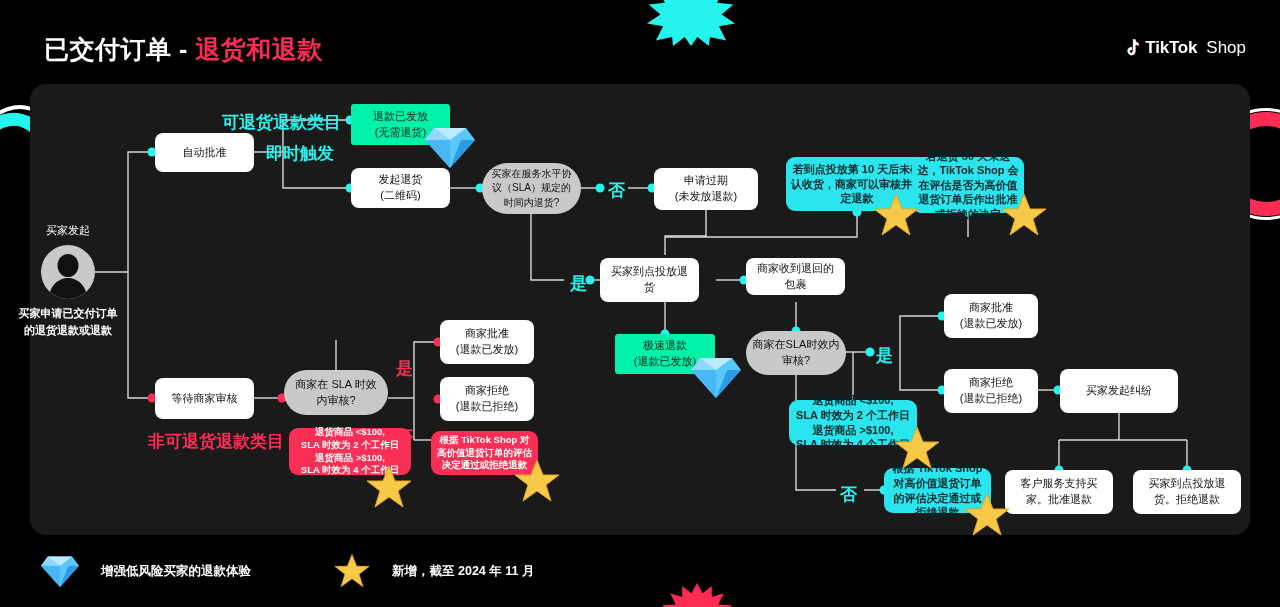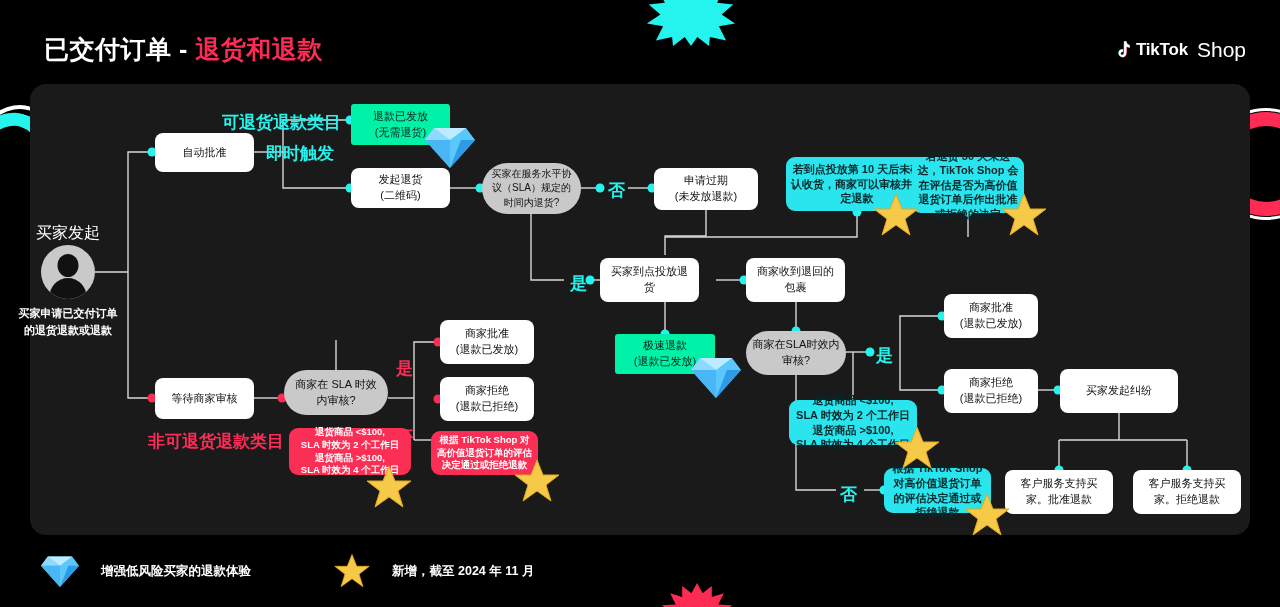--- a/index.html
+++ b/index.html
@@ -44,21 +44,21 @@
     white-space: nowrap;
   }
   #page-title .accent { color: #FE2C55; }
   #page-title .dash { color: #fff; }
   #brand {
     position: absolute; right: 34px; top: 38px;
     display: flex; align-items: center; gap: 5px;
   }
   #brand-note { width: 17px; height: 19px; }
   #brand-tiktok { font-size: 17px; font-weight: bold; color: #fff; letter-spacing: -.2px; }
-  #brand-shop { font-size: 21px; font-weight: 400; color: #fff; margin-left: 4px; }
+  #brand-shop { font-size: 17px; font-weight: 400; color: #fff; margin-left: 4px; }
 
   
   #canvas {
     position: absolute; left: 30px; top: 84px;
     width: 1220px; height: 451px;
     background: #1A1A1A; border-radius: 16px;
   }
 
   
   .node {
@@ -87,21 +87,21 @@
   #avatar .head {
     position: absolute; left: 50%; top: 9px; transform: translateX(-50%);
     width: 21px; height: 23px; border-radius: 50%; background: #111;
   }
   #avatar .body {
     position: absolute; left: 50%; top: 33px; transform: translateX(-50%);
     width: 37px; height: 30px; border-radius: 19px 19px 0 0; background: #111;
   }
   #avatar-caption-top {
     position: absolute; left: 22px; top: 223px; width: 92px;
-    text-align: center; color: #fff; font-size: 16px;
+    text-align: center; color: #fff; font-size: 11px;
   }
   #avatar-caption-bottom {
     position: absolute; left: 14px; top: 305px; width: 108px;
     text-align: center; color: #fff; font-size: 11px; font-weight: bold; line-height: 1.5;
   }
 
   
   #wires { position: absolute; left: 0; top: 0; width: 1280px; height: 607px; }
 
   
@@ -247,29 +247,29 @@
   <div class="label pink" style="left:396px; top:357px;">是</div>
   <div class="label pink" style="left:396px; top:426px;">否</div>
 
   <div class="node white" style="left:155px; top:133px; width:99px; height:39px;">自动批准</div>
   <div class="node green" style="left:351px; top:104px; width:99px; height:41px;">退款已发放<br>(无需退货)</div>
   <div class="node white" style="left:351px; top:168px; width:99px; height:40px;text-align:center;">发起退货<br>(二维码)</div>
   <div class="node gray" style="left:482px; top:163px; width:99px; height:51px; font-size:10px;">买家在服务水平协议（SLA）规定的时间内退货?</div>
   <div class="node white" style="left:654px; top:168px; width:104px; height:42px;">申请过期<br>(未发放退款)</div>
 
   <div class="node white" style="left:600px; top:258px; width:99px; height:44px;">买家到点投放退货</div>
-  <div class="node white" style="left:746px; top:258px; width:99px; height:44px;">商家收到退回的包裹</div>
+  <div class="node white" style="left:746px; top:258px; width:99px; height:37px;">商家收到退回的包裹</div>
   <div class="node green" style="left:615px; top:334px; width:100px; height:40px;">极速退款<br>(退款已发放)</div>
   <div class="node gray" style="left:746px; top:331px; width:100px; height:44px;">商家在SLA时效内审核?</div>
 
   <div class="node white" style="left:944px; top:294px; width:94px; height:44px;">商家批准<br>(退款已发放)</div>
   <div class="node white" style="left:944px; top:369px; width:94px; height:44px;">商家拒绝<br>(退款已拒绝)</div>
   <div class="node white" style="left:1060px; top:369px; width:118px; height:44px;">买家发起纠纷</div>
   <div class="node white" style="left:1005px; top:470px; width:108px; height:44px;">客户服务支持买家。批准退款</div>
-  <div class="node white" style="left:1133px; top:470px; width:108px; height:44px;">客户服务支持买家。拒绝退款</div>
+  <div class="node white" style="left:1133px; top:470px; width:108px; height:44px;">买家到点投放退货。拒绝退款</div>
 
   <div class="node white" style="left:155px; top:378px; width:99px; height:41px;">等待商家审核</div>
   <div class="node gray" style="left:284px; top:370px; width:104px; height:45px;">商家在 SLA 时效内审核?</div>
   <div class="node white" style="left:440px; top:320px; width:94px; height:44px;">商家批准<br>(退款已发放)</div>
   <div class="node white" style="left:440px; top:377px; width:94px; height:44px;">商家拒绝<br>(退款已拒绝)</div>
 
   <div class="node cyan" style="left:786px; top:157px; width:142px; height:54px;">若到点投放第 10 天后未确认收货，商家可以审核并决定退款</div>
   <div class="node cyan" style="left:912px; top:157px; width:112px; height:56px;">若退货 30 天未送达，TikTok Shop 会在评估是否为高价值退货订单后作出批准或拒绝的决定</div>
   <div class="node cyan" style="left:789px; top:400px; width:128px; height:45px;">退货商品 &lt;$100,<br>SLA 时效为 2 个工作日<br>退货商品 &gt;$100,<br>SLA 时效为 4 个工作日</div>
   <div class="node cyan" style="left:884px; top:468px; width:107px; height:45px;">根据 TikTok Shop 对高价值退货订单的评估决定通过或拒绝退款</div>

